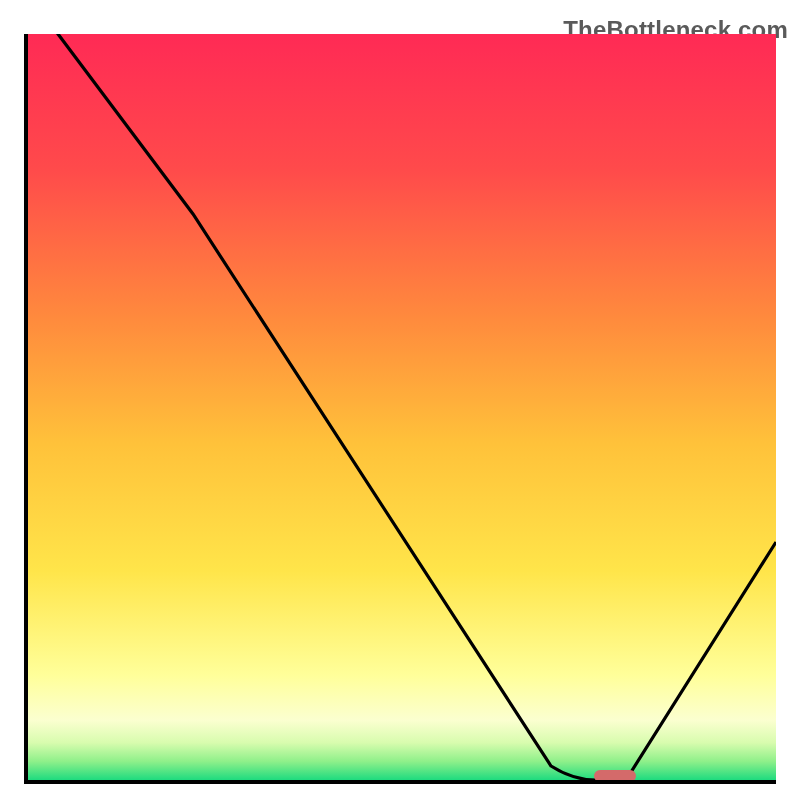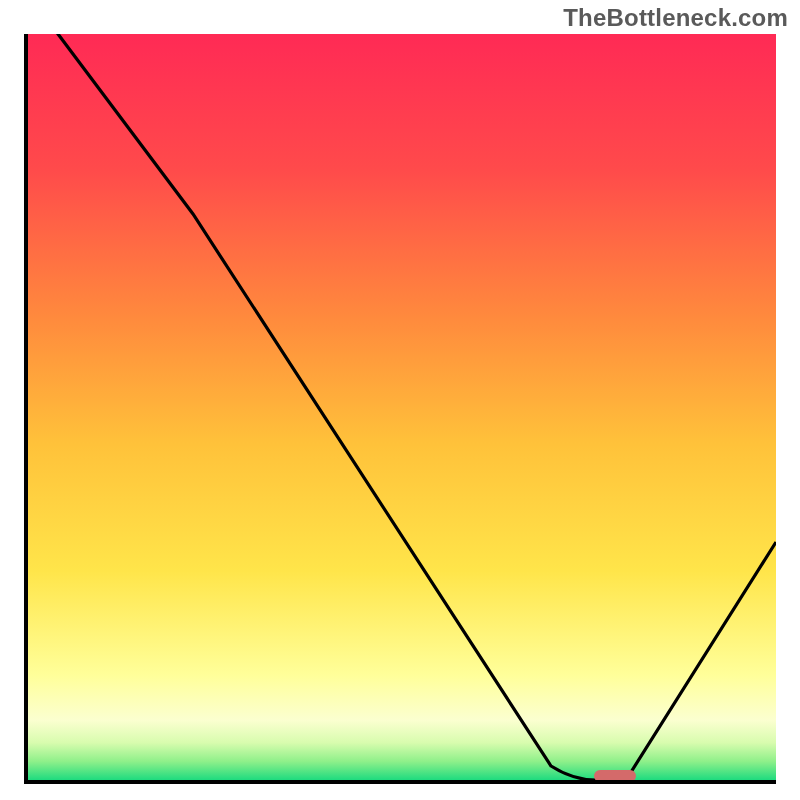--- a/index.html
+++ b/index.html
@@ -10,21 +10,21 @@
     background: #fff;
     font-family: Arial, Helvetica, sans-serif;
   }
   .container {
     position: relative;
     width: 800px;
     height: 800px;
   }
   .watermark {
     position: absolute;
-    top: 4px;
+    top: 16px;
     right: 12px;
     font-size: 24px;
     font-weight: 600;
     color: #5a5a5a;
     letter-spacing: 0.2px;
   }
   .plot-area {
     position: absolute;
     left: 24px;
     top: 34px;

